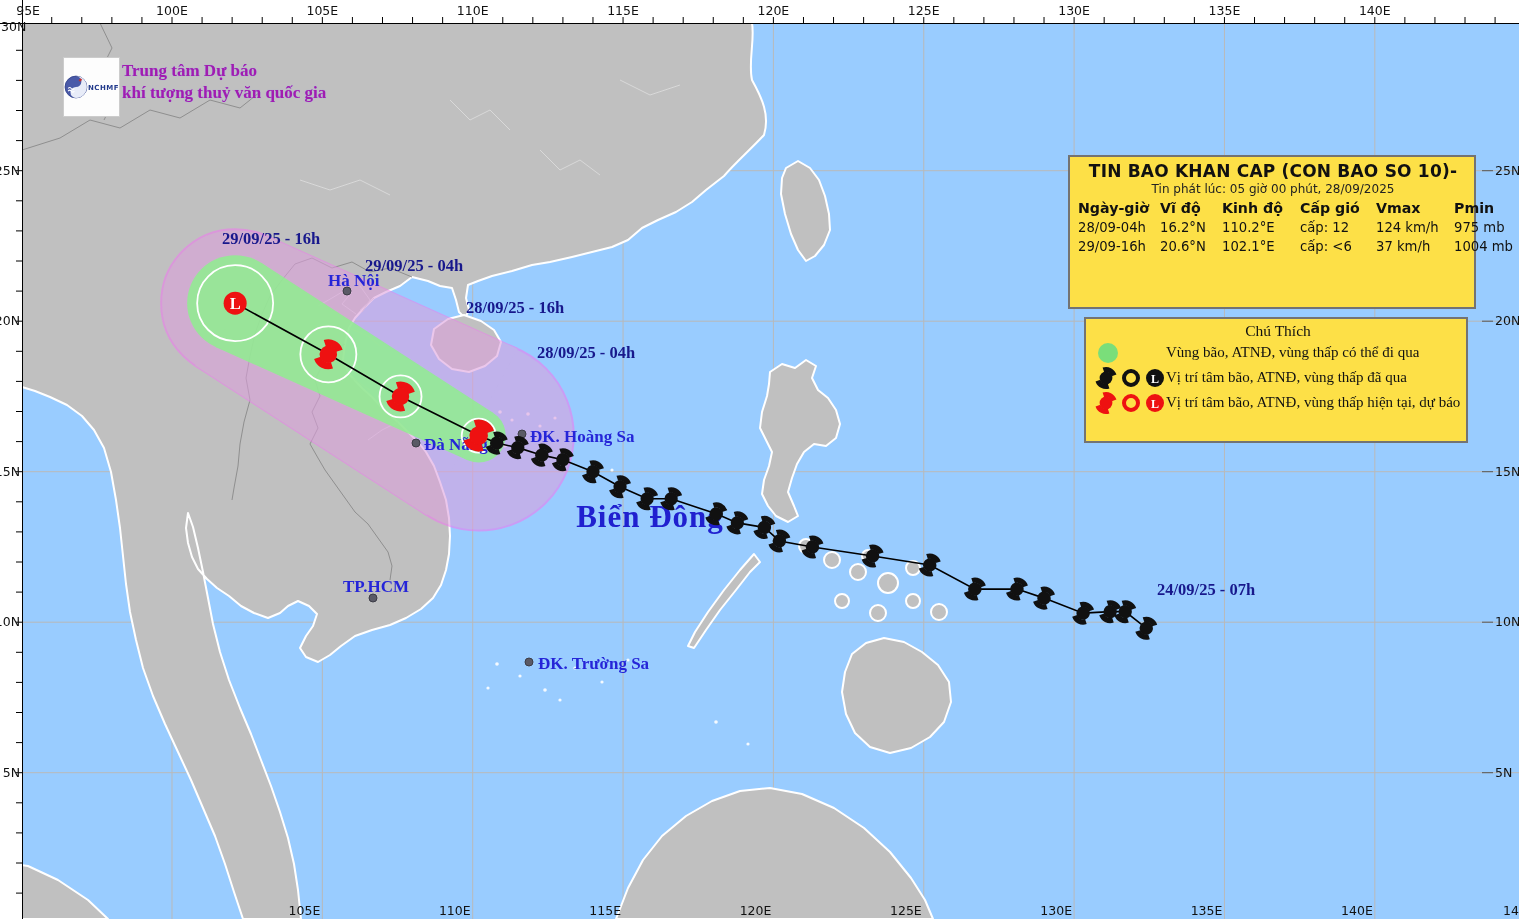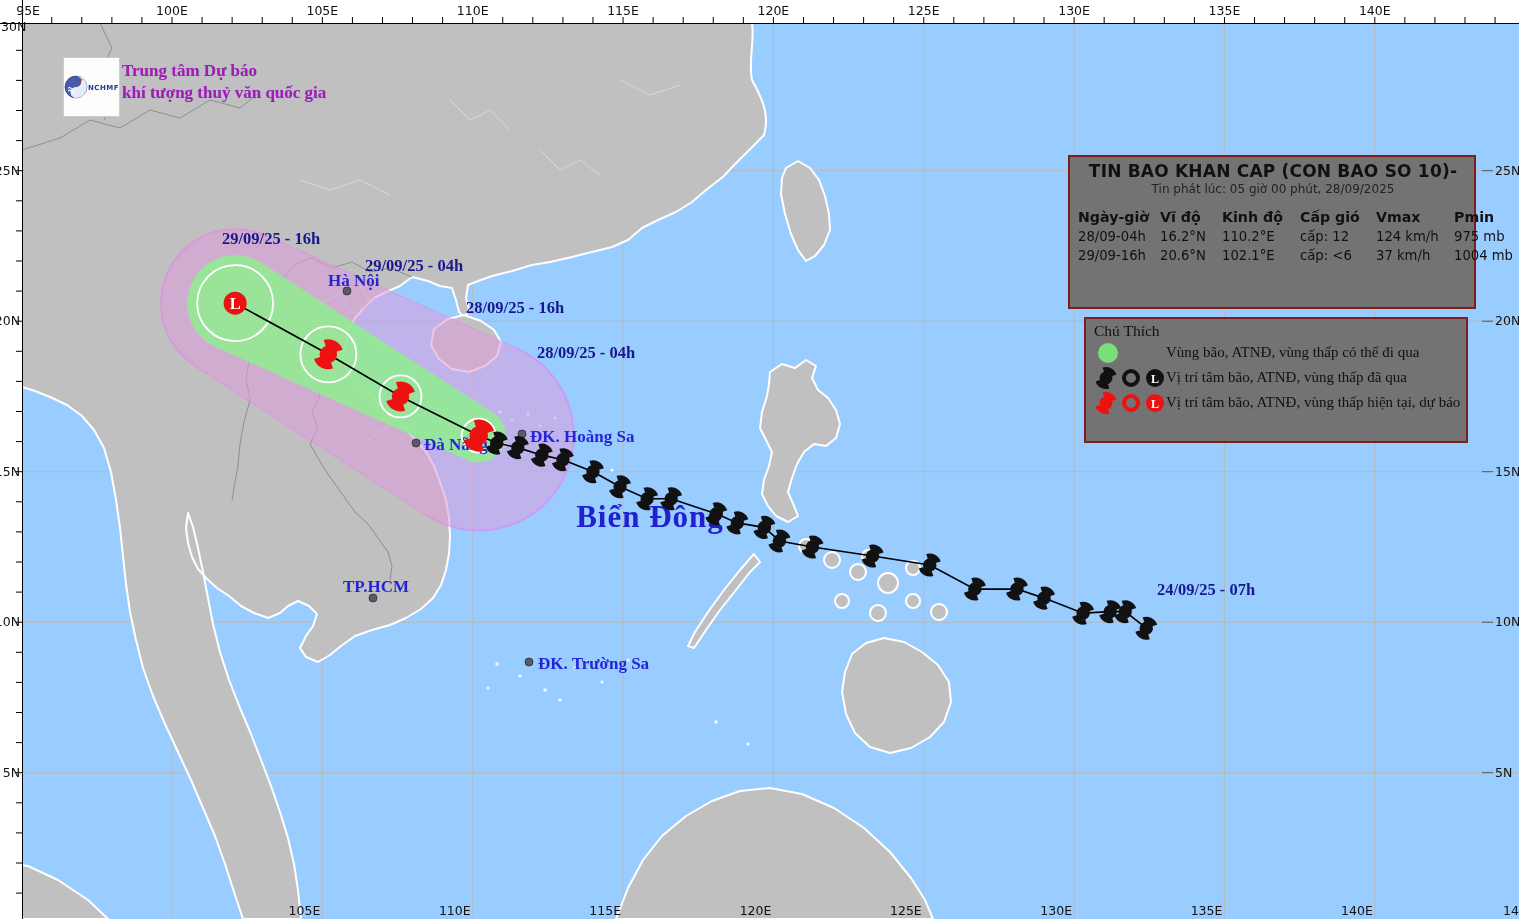--- a/index.html
+++ b/index.html
@@ -2,32 +2,32 @@
 <html><head>
 <meta charset="utf-8">
 <style>
   html,body{margin:0;padding:0;background:#fff;}
   body{width:1519px;height:919px;overflow:hidden;position:relative;
        font-family:"DejaVu Sans","Liberation Sans",sans-serif;}
   #stage{position:absolute;left:0;top:0;width:1519px;height:919px;}
   svg text{user-select:none;}
 
   
-  .box{position:absolute;background:#737373;border:2px solid #7f1d1d;box-sizing:border-box;}
+  .box{position:absolute;background:#fde047;border:2px solid #737373;box-sizing:border-box;}
   #bulletin{left:1068px;top:155px;width:408px;height:154px;padding:4px 6px 2px 8px;}
   #bulletin .ttl{font-weight:bold;font-size:17px;color:#111;text-align:center;letter-spacing:.2px;}
   #bulletin .sub{font-size:12px;color:#222;text-align:center;margin-top:1px;}
-  #btable{margin-top:12px;font-size:13.2px;color:#111;border-collapse:collapse;width:100%;}
+  #btable{margin-top:3px;font-size:13.2px;color:#111;border-collapse:collapse;width:100%;}
   #btable .hdr div{font-weight:bold;font-size:14.2px;}
   .brow{display:grid;grid-template-columns:76px 56px 72px 70px 72px 46px;column-gap:6px;line-height:19px;white-space:nowrap;}
 
   
   #legendbox{left:1084px;top:317px;width:384px;height:126px;padding:3px 4px 2px 8px;
              font-family:"Liberation Serif","DejaVu Serif",serif;}
-  #legendbox .ttl{font-size:15.5px;color:#111;text-align:left;}
+  #legendbox .ttl{font-size:15.5px;color:#111;text-align:center;}
   .lrow{display:flex;align-items:center;height:25px;}
   .lrow .ics{width:72px;display:flex;align-items:center;gap:3px;flex-shrink:0;}
   .lrow .txt{font-size:15px;color:#111;white-space:nowrap;overflow:hidden;}
 
   
   #logo{position:absolute;left:63px;top:57px;width:55px;height:58px;background:#fdfdfd;
         border:1px solid #cccccc;display:flex;flex-direction:row;align-items:center;}
   #logo .nm{font-size:7px;color:#223a8c;font-weight:bold;letter-spacing:.5px;margin-top:1px;}
   #credit{position:absolute;left:122px;top:60px;font-family:"Liberation Serif","DejaVu Serif",serif;
           font-weight:bold;font-size:17px;color:#a21caf;line-height:22px;text-shadow:0 0 1px #9b9bf0;}

